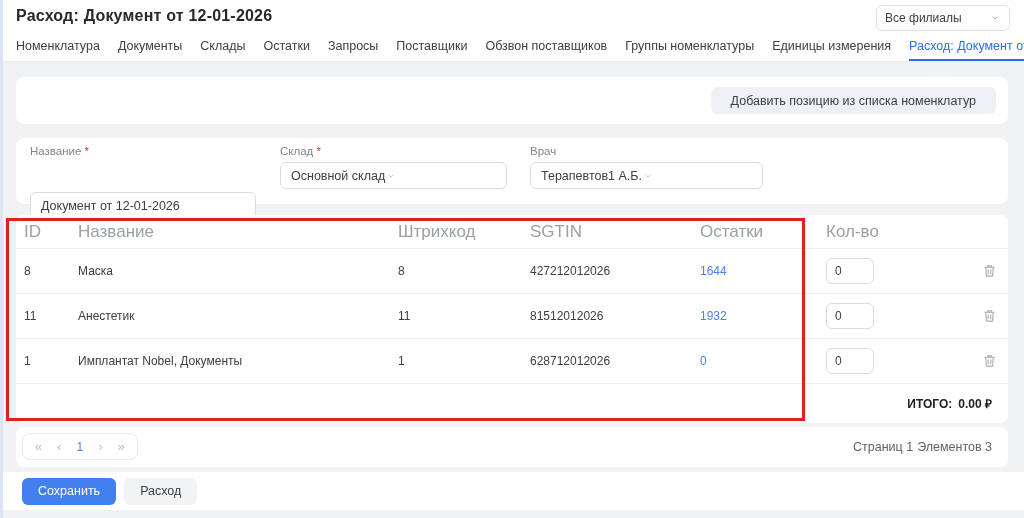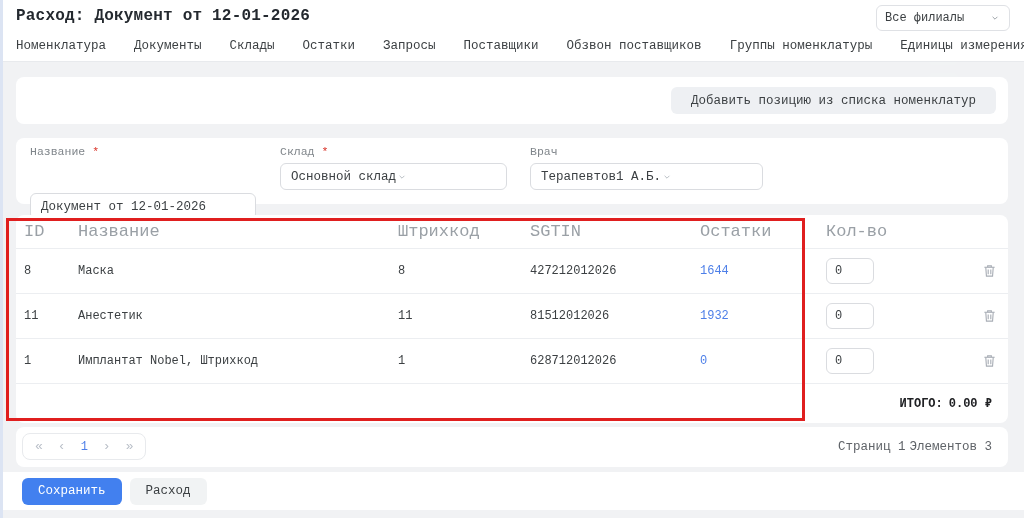--- a/index.html
+++ b/index.html
@@ -1,41 +1,41 @@
 <!DOCTYPE html>
 <html><head>
 <meta charset="utf-8">
 <style>
   * { margin:0; padding:0; box-sizing:border-box; }
   html,body { background:#e9ebee; }
   .app {
     position:relative; width:1024px; height:518px;
     background:#f1f2f4; overflow:hidden;
-    font-family:Liberation Mono, monospace; color:#3c4043;
+    font-family:Liberation Sans, sans-serif; color:#3c4043;
   }
   .left-strip { position:absolute; left:0; top:0; width:3px; height:518px; background:#dce4f3; z-index:30; }
 
   
   .header { position:absolute; top:0; left:0; right:0; height:32px; background:#fff; }
   .page-title { position:absolute; left:16px; top:7px; font-size:16px; font-weight:700; color:#24292f; letter-spacing:.2px; }
   .header-controls { position:absolute; right:14px; top:5px; display:flex; gap:8px; align-items:center;flex-direction:column; }
   .branch-select {
     width:134px; height:26px; border:1px solid #dfe1e5; border-radius:6px; background:#fff;
     display:flex; align-items:center; justify-content:space-between; padding:0 8px; cursor:pointer;
   }
   .branch-select span { font-size:12px; color:#3c4043; }
   .icon-btn {
     width:30px; height:26px; background:#f1f3f4; border:none; border-radius:6px;
     display:flex; align-items:center; justify-content:center; cursor:pointer;
   }
 
   
   .tabbar {
     position:absolute; top:32px; left:0; right:0; height:30px; background:#fff;
-    border-bottom:1px solid #e8eaed; display:flex; align-items:stretch; padding-left:16px; gap:28px;
+    border-bottom:1px solid #e8eaed; display:flex; align-items:stretch; padding-left:16px; gap:18px;
   }
   .tab { display:flex; align-items:center; font-size:12.5px; color:#3c4043; cursor:pointer; border-bottom:2px solid transparent; white-space:nowrap; }
   .tab.active { color:#2b6de8; border-bottom-color:#2b6de8; }
 
   
   .card { position:absolute; left:16px; width:992px; background:#fff; border-radius:8px; }
   .card-add { top:77px; height:47px; }
   .btn-add {
     position:absolute; right:12px; top:10px; height:27px; padding:0 20px;
     background:#eef0f3; border:none; border-radius:6px; font-size:12.5px; color:#3c4043;
@@ -230,21 +230,21 @@
                 <path d="M5.6 6 V11"></path>
                 <path d="M8.4 6 V11"></path>
               </g>
             </svg>
       </span>
         </div>
     </div>
 
     <div class="trow tdata">
       <div class="c-id">1</div>
-      <div class="c-name">Имплантат Nobel, Штрихкод</div>
+      <div class="c-name">Имплантат Nobel, Документы</div>
       <div class="c-bar">1</div>
       <div class="c-sgtin">628712012026</div>
       <div class="c-stock"><a class="link">0</a></div>
       <div class="c-qty"><input class="qty-input" value="0" style=""></div>
       <div class="c-act">
           <span class="trash">
         <svg width="13" height="14" viewBox="0 0 14 15">
               <g fill="none" stroke="#a8adb5" stroke-width="1.2">
                 <path d="M1.5 3.5 H12.5"></path>
                 <path d="M5 3.2 V2 H9 V3.2"></path>

